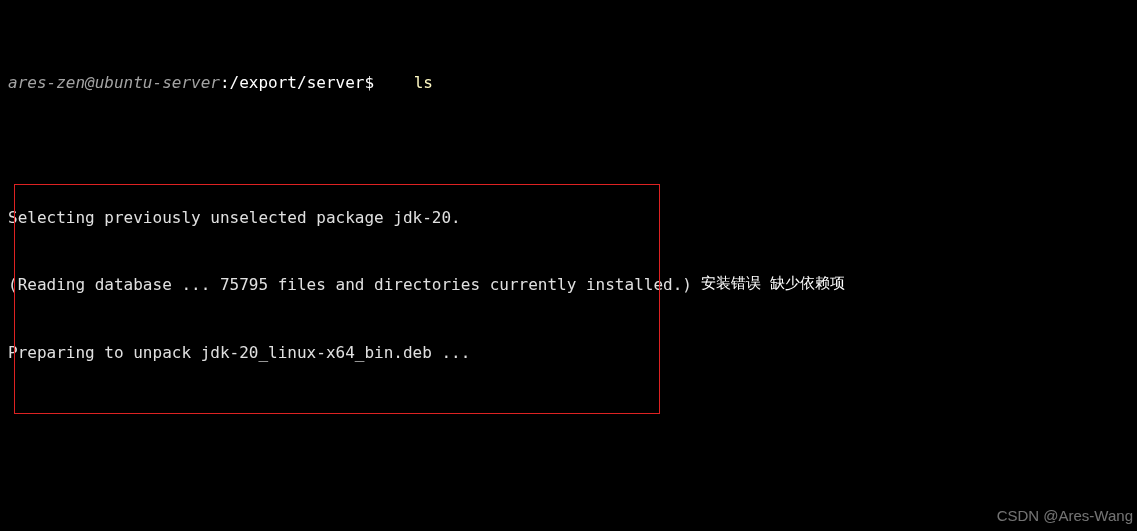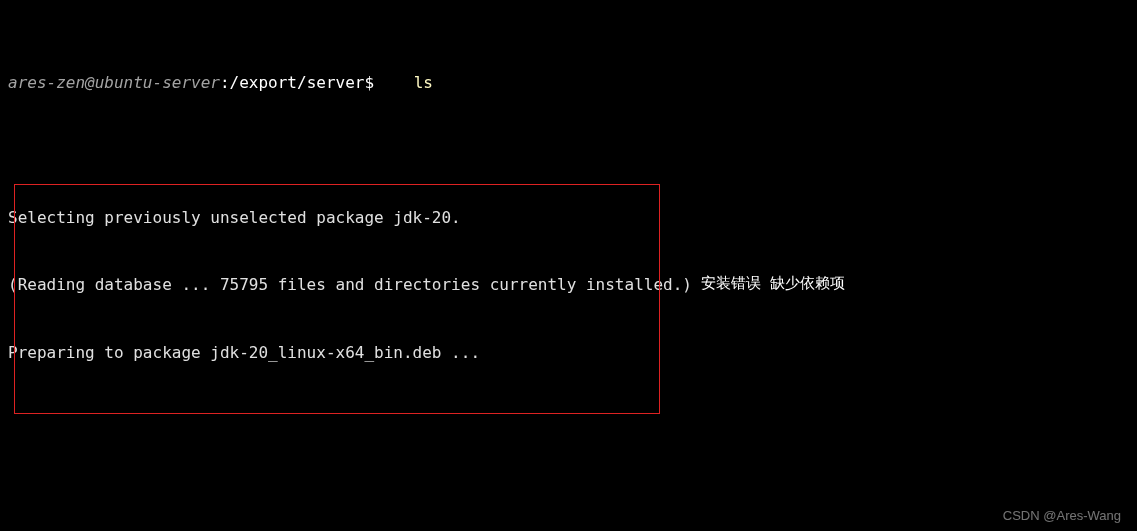--- a/index.html
+++ b/index.html
@@ -39,39 +39,39 @@
     position: absolute;
     left: 680px;
     top: 274px;
     color: #fff;
     font-family: Liberation Mono, monospace;
     font-size: 15px;
     margin-left: 21px;
   }
   .watermark {
     position: absolute;
-    right: 16px;
+    right: 4px;
     bottom: 4px;
     color: rgba(255,255,255,0.45);
     font-family: "Microsoft YaHei", sans-serif;
-    font-size: 13px;
+    font-size: 15px;
   }
 </style>
 </head>
 <body>
 
 <div class="term">
 
   <span class="line"><span class="prompt-user">ares-zen@ubuntu-server</span><span>:</span><span>/export/server</span><span>$</span> <span class="cmd">ls</span></span>
 
 
 
   <span class="line out">Selecting previously unselected package jdk-20.</span>
   <span class="line out">(Reading database ... 75795 files and directories currently installed.)</span>
-  <span class="line out">Preparing to package jdk-20_linux-x64_bin.deb ...</span>
+  <span class="line out">Preparing to unpack jdk-20_linux-x64_bin.deb ...</span>
   
   
 
   
   
   
   
   
   
   

